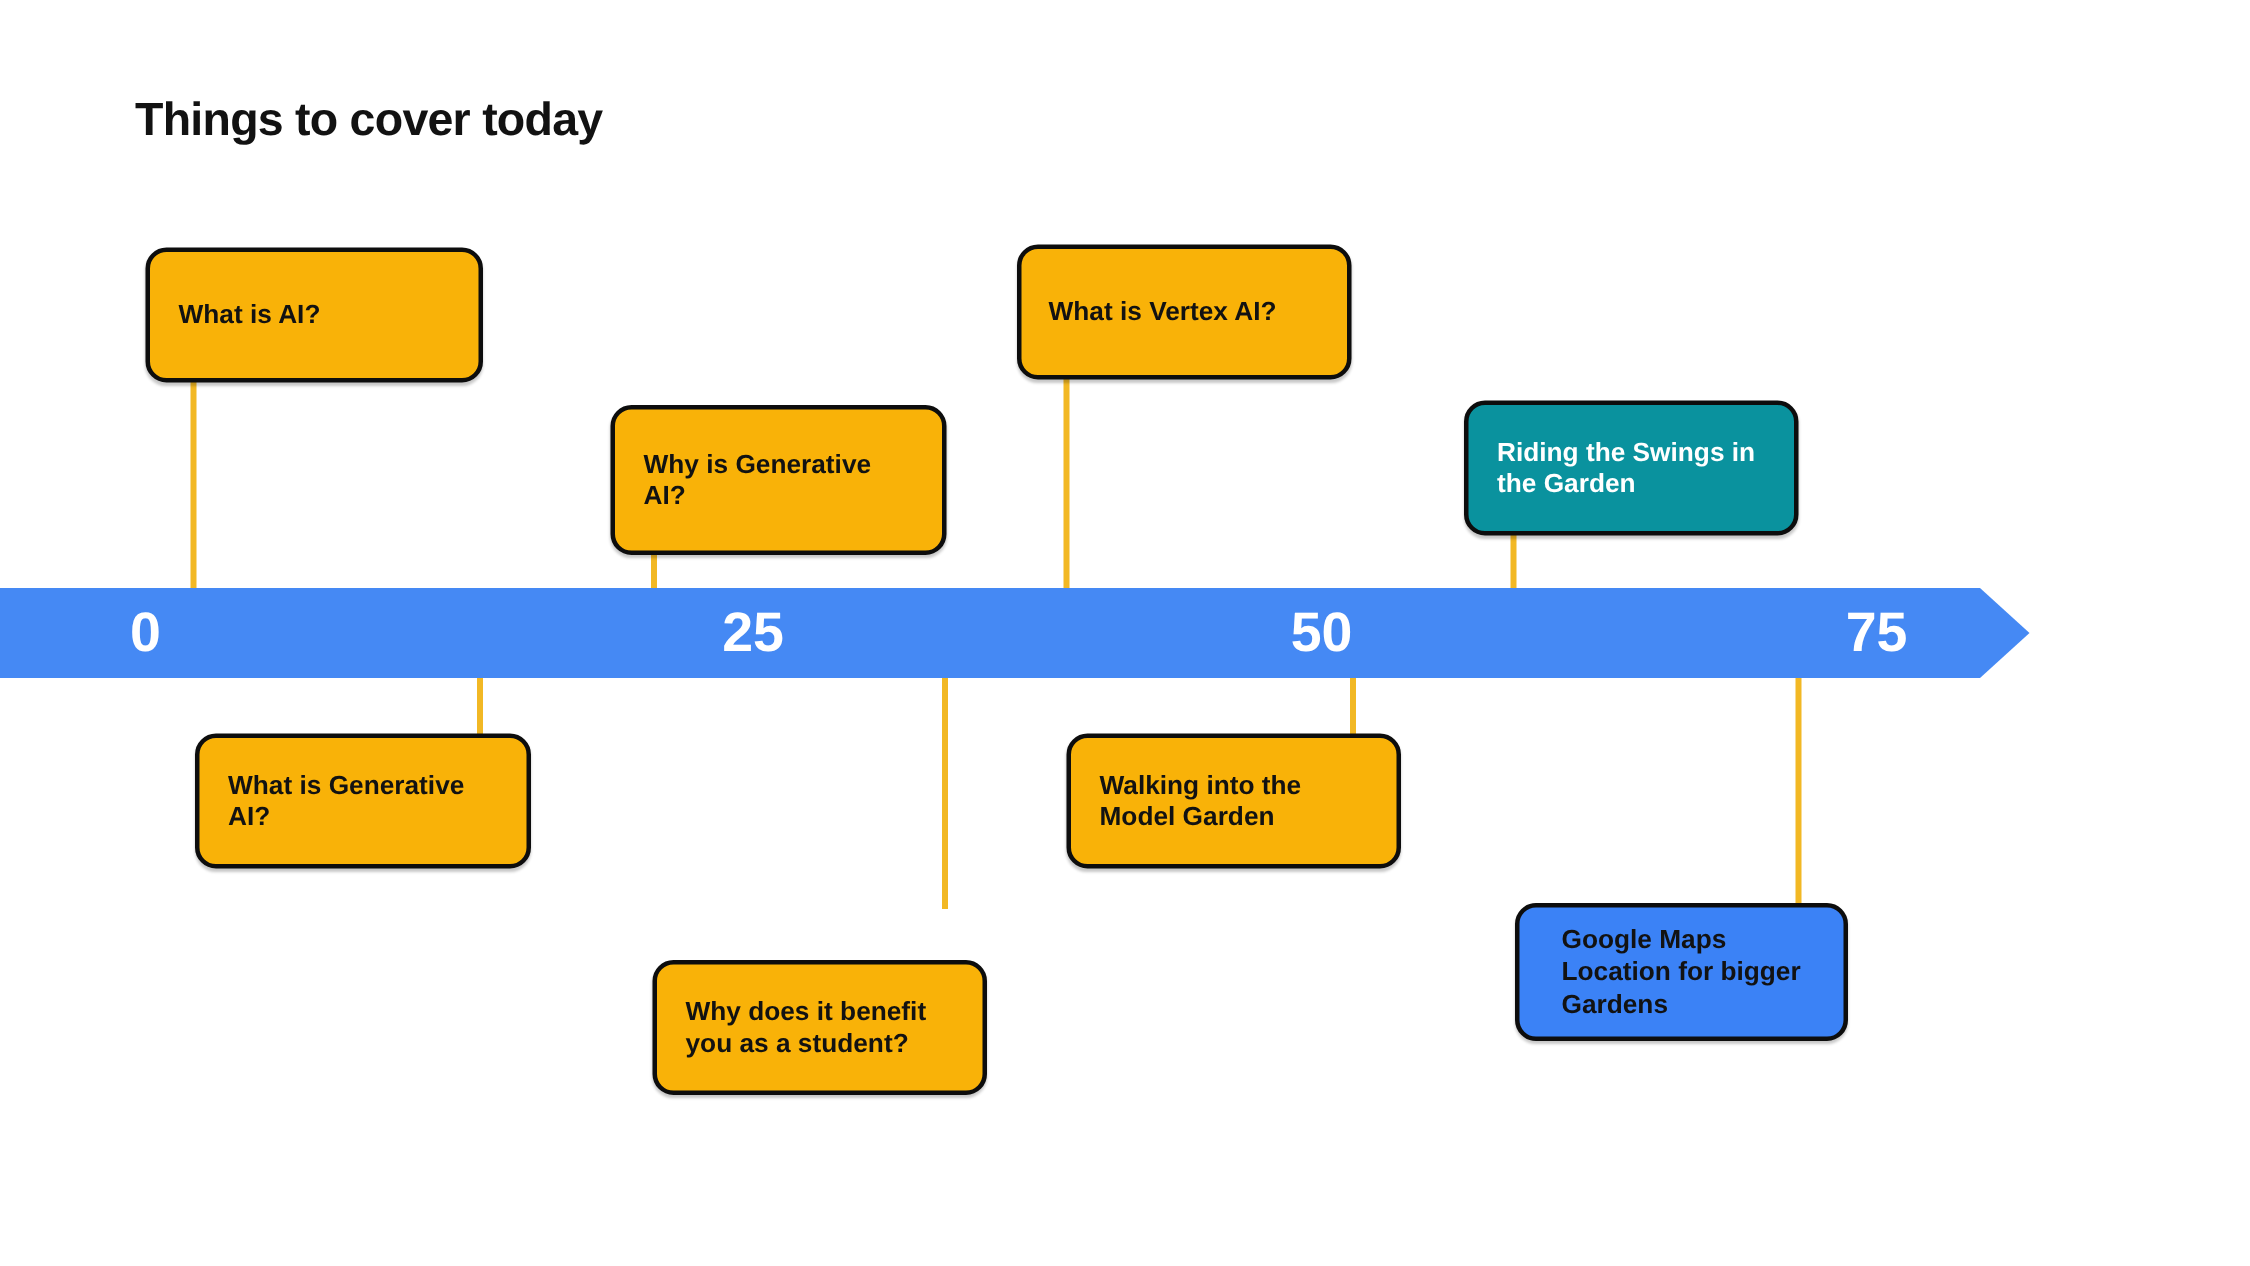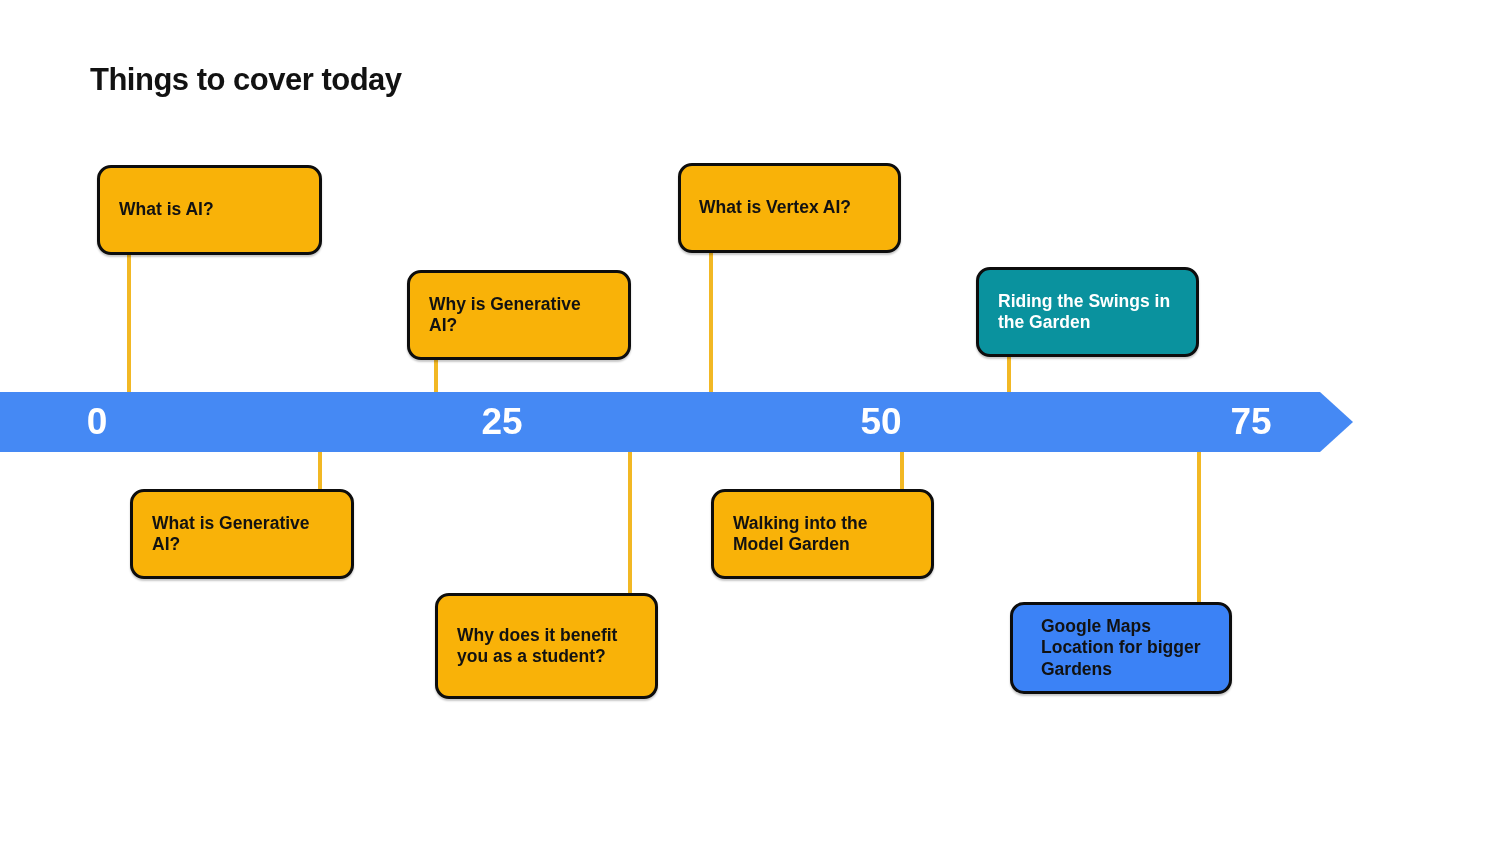--- a/index.html
+++ b/index.html
@@ -51,25 +51,25 @@
     box-sizing:border-box;
     border:3px solid #0f172a;
     border-radius:14px;
     display:flex;align-items:center;
     padding:0 19px;
     font-size:17.5px;font-weight:600;line-height:1.22;
     white-space:pre-line;
     box-shadow:0 2px 2px rgba(0,0,0,0.22);
   }
   .c1{left:97px; top:165px;width:225px;height:90px;}
-  .c2{left:407px;top:270px;width:224px;height:90px;}
+  .c2{left:407px;top:270px;width:224px;height:100px;}
   .c3{left:678px;top:163px;width:223px;height:90px;padding-left:18px;}
   .c4{left:976px;top:267px;width:223px;height:90px;}
   .c5{left:130px;top:489px;width:224px;height:90px;}
-  .c6{left:435px;top:593px;width:223px;height:106px;}
+  .c6{left:435px;top:640px;width:223px;height:90px;}
   .c7{left:711px;top:489px;width:223px;height:90px;}
   .c8{left:1010px;top:602px;width:222px;height:92px;}
 </style>
 </head>
 <body>
 
 <div class="slide">
 
   <div class="title">Things to cover today</div>
 

